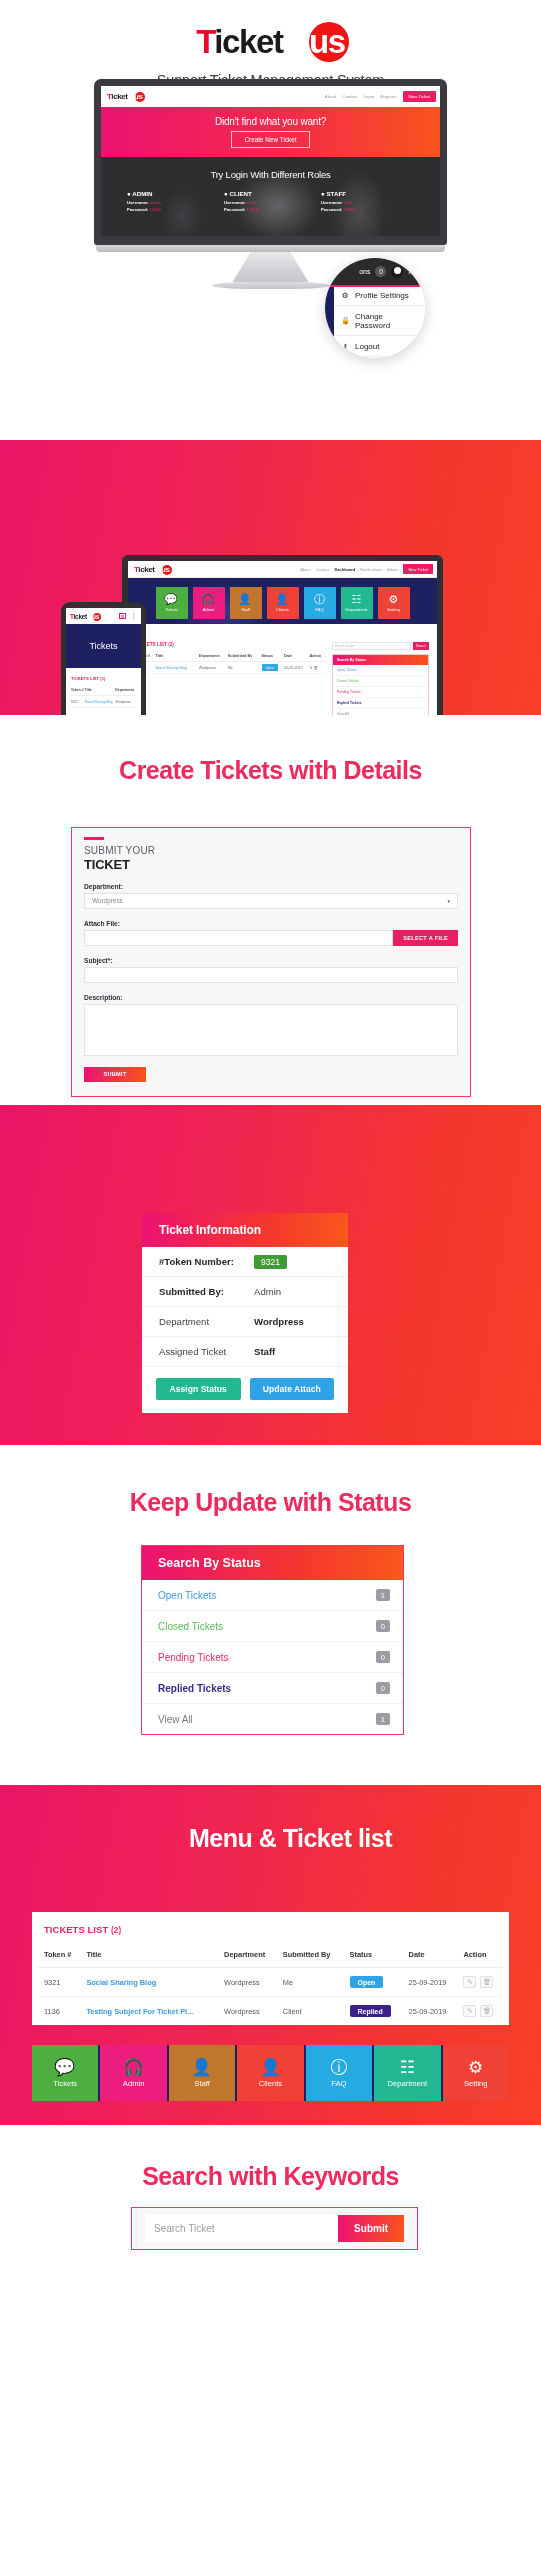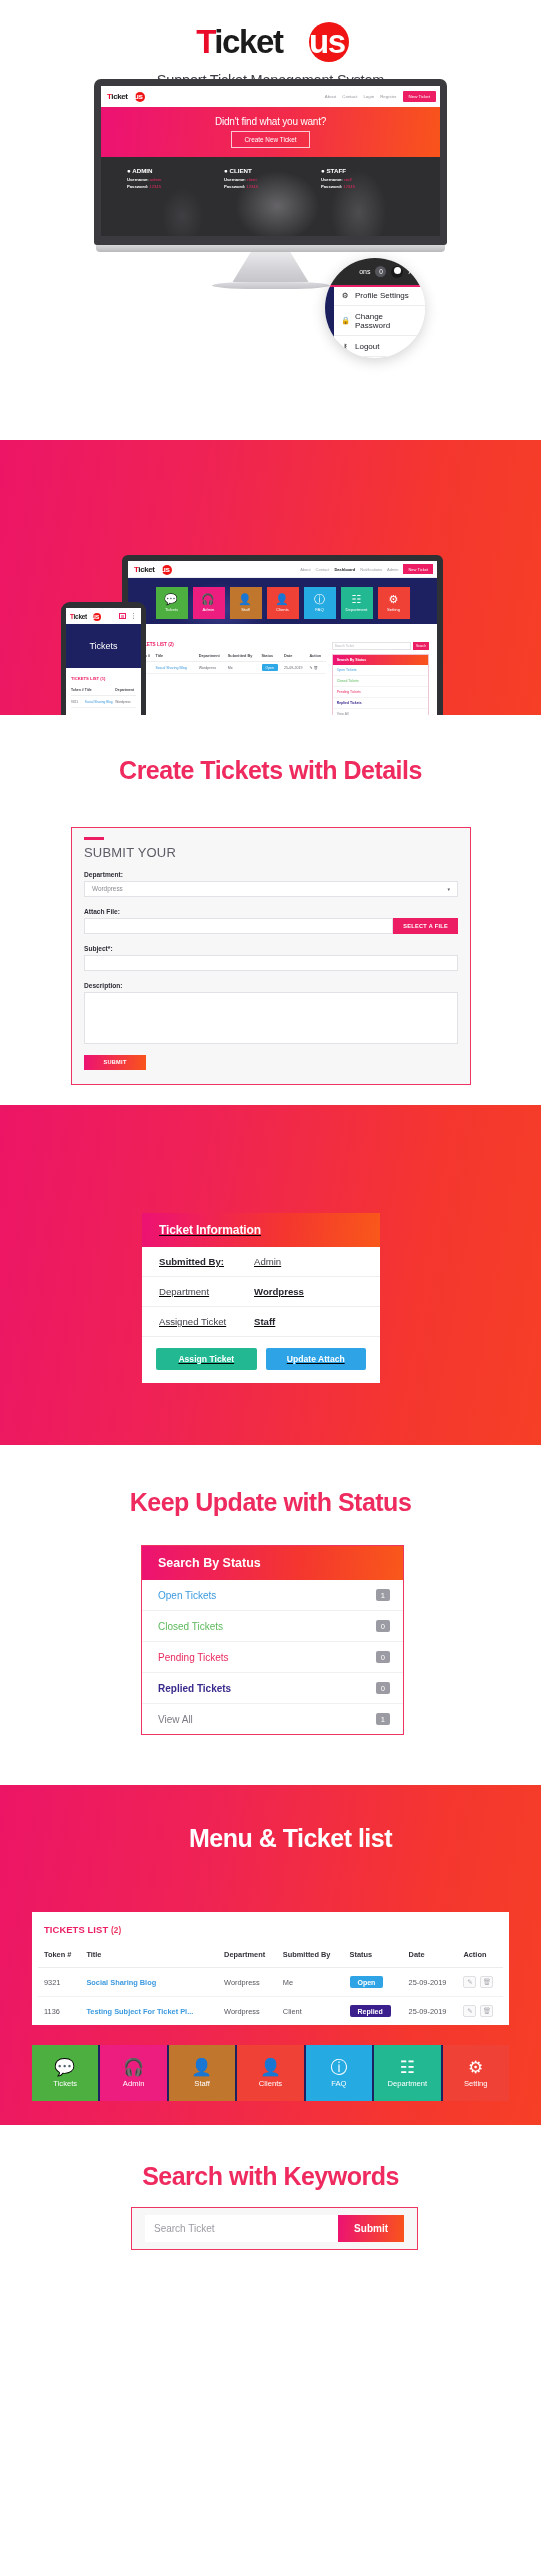--- a/index.html
+++ b/index.html
@@ -196,21 +196,21 @@
   .ph-tbl td{font-size:3.2px;color:#6b6b74;padding:3.5px 0;border-bottom:1px solid #f2f2f4}
   .ph-tbl td a{color:#3d9adf;text-decoration:none}
 
   
   #sec-create { height:390px; padding-top:42px; background:#fff;}
   .ticket-form {
     position:absolute; left:71px; top:112px; width:400px;
     border:1.6px solid #ee3460; background:#f7f7f8; padding:9px 12px 14px 12px;
   }
   .tf-kicker-bar{width:20px;height:2.5px;background:#ec1d62;margin-bottom:5px}
-  .tf-kicker{font-size:13px;color:#5c5c66;letter-spacing:0.2px}
+  .tf-kicker{font-size:10px;color:#5c5c66;letter-spacing:0.2px}
   .tf-title{font-size:13px;color:#1c1c24;font-weight:800;letter-spacing:-0.2px;margin-top:1px}
   .tf-label{font-size:6.6px;color:#2d2d36;font-weight:700;margin:11px 0 3px 0}
   .tf-select{
     background:#fff;border:1px solid #e2e2e6;height:16px;display:flex;align-items:center;
     padding:0 7px;font-size:6.4px;color:#8a8a93;justify-content:space-between;
   }
   .tf-select .cv{font-size:5px;color:#5c5c66}
   .tf-file{display:flex}
   .tf-file .fi{flex:1;background:#fff;border:1px solid #e2e2e6;height:16px}
   .tf-file .fb{
@@ -221,21 +221,21 @@
   .tf-textarea{background:#fff;border:1px solid #e2e2e6;height:52px}
   .tf-submit{
     margin-top:11px; width:62px;height:15px;
     background:linear-gradient(95deg,#ec1273,#f9541b);
     color:#fff;font-size:5.6px;font-weight:700;letter-spacing:0.3px;
     display:flex;align-items:center;justify-content:center;
   }
 
   
   #sec-track { height:340px; padding-top:42px; }
-  .tinfo { position:absolute; left:142px; top:108px; width:238px; background:#fff;text-decoration:underline; }
+  .tinfo { position:absolute; left:142px; top:108px; width:206px; background:#fff; }
   .tinfo-head{
     background:linear-gradient(95deg,#ec1273 0%,#f4362f 60%,#f9581a 100%);
     color:#fff;font-size:12px;font-weight:700;padding:10px 0 10px 17px;letter-spacing:-0.1px;
   }
   .tinfo-row{display:flex;align-items:center;border-bottom:1px solid #eeeef1;padding:9px 0 9px 17px;}
   .tinfo-row .k{width:95px;font-size:9.6px;color:#42424b;}
   .tinfo-row .k.b{font-weight:700;color:#26262e}
   .tinfo-row .v{font-size:9.6px;color:#42424b}
   .tinfo-row .v.b{font-weight:700;color:#26262e}
   .badge-token{background:#3f9c35;color:#fff;font-size:8.6px;padding:2px 7px;border-radius:2px}
@@ -319,20 +319,21 @@
           <span class="nbtn">New Ticket</span>
         </div>
 
         <div class="hero-band">
           <div class="h1">Didn't find what you want?</div>
           <div class="hbtn">Create New Ticket</div>
         </div>
 
         <div class="roles">
           <div class="photo"></div>
+          <div class="rt">Try Login With Different Roles</div>
           <div class="role-cols">
             <div class="role-col">
               <div class="rh">● <span>ADMIN</span></div>
               <div class="rr"><b>Username:</b> <i>admin</i></div>
               <div class="rr"><b>Password:</b> <i>12345</i></div>
             </div>
             <div class="role-col">
               <div class="rh">● <span>CLIENT</span></div>
               <div class="rr"><b>Username:</b> <i>client</i></div>
               <div class="rr"><b>Password:</b> <i>12345</i></div>
@@ -514,20 +515,21 @@
   </div>
 
 </div>
 
 <div class="section sec-white" id="sec-create">
   <div class="headline on-white">Create Tickets with Details</div>
 
   <div class="ticket-form">
     <div class="tf-kicker-bar"></div>
     <div class="tf-kicker">SUBMIT YOUR</div>
+    <div class="tf-title">TICKET</div>
 
     <div class="tf-label">Department:</div>
     <div class="tf-select">
       <span>Wordpress</span>
       <span class="cv">▾</span>
     </div>
 
     <div class="tf-label">Attach File:</div>
     <div class="tf-file">
       <div class="fi"></div>
@@ -543,34 +545,38 @@
     <div class="tf-submit">SUBMIT</div>
   </div>
 </div>
 
 <div class="section sec-grad" id="sec-track">
 
   <div class="tinfo">
     <div class="tinfo-head">Ticket Information</div>
 
     <div class="tinfo-row">
+      <div class="k b">#Token Number:</div>
+      <div class="v"><span class="badge-token">9321</span></div>
+    </div>
+    <div class="tinfo-row">
       <div class="k b">Submitted By:</div>
       <div class="v">Admin</div>
     </div>
     <div class="tinfo-row">
       <div class="k">Department</div>
       <div class="v b">Wordpress</div>
     </div>
     <div class="tinfo-row">
       <div class="k">Assigned Ticket</div>
       <div class="v b">Staff</div>
     </div>
 
     <div class="tinfo-actions">
-      <div class="btn-assign">Assign Ticket</div>
+      <div class="btn-assign">Assign Status</div>
       <div class="btn-update">Update Attach</div>
     </div>
   </div>
 </div>
 
 <div class="section sec-white" id="sec-status">
   <div class="headline on-white">Keep Update with Status</div>
 
   <div class="status-card">
     <div class="status-head">Search By Status</div>

